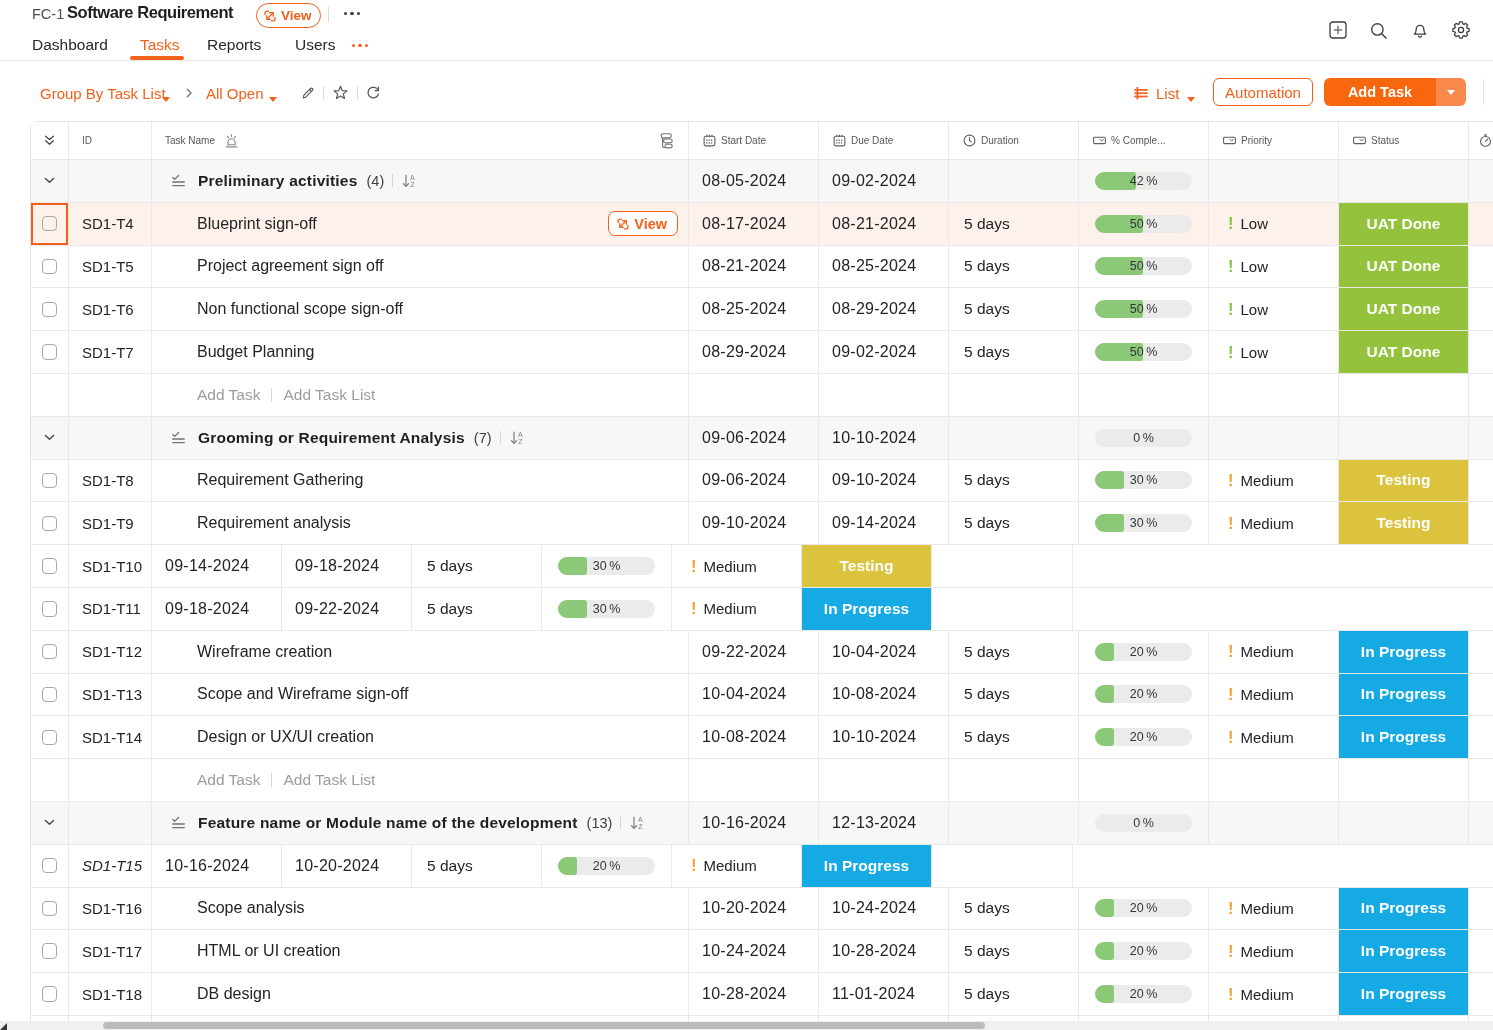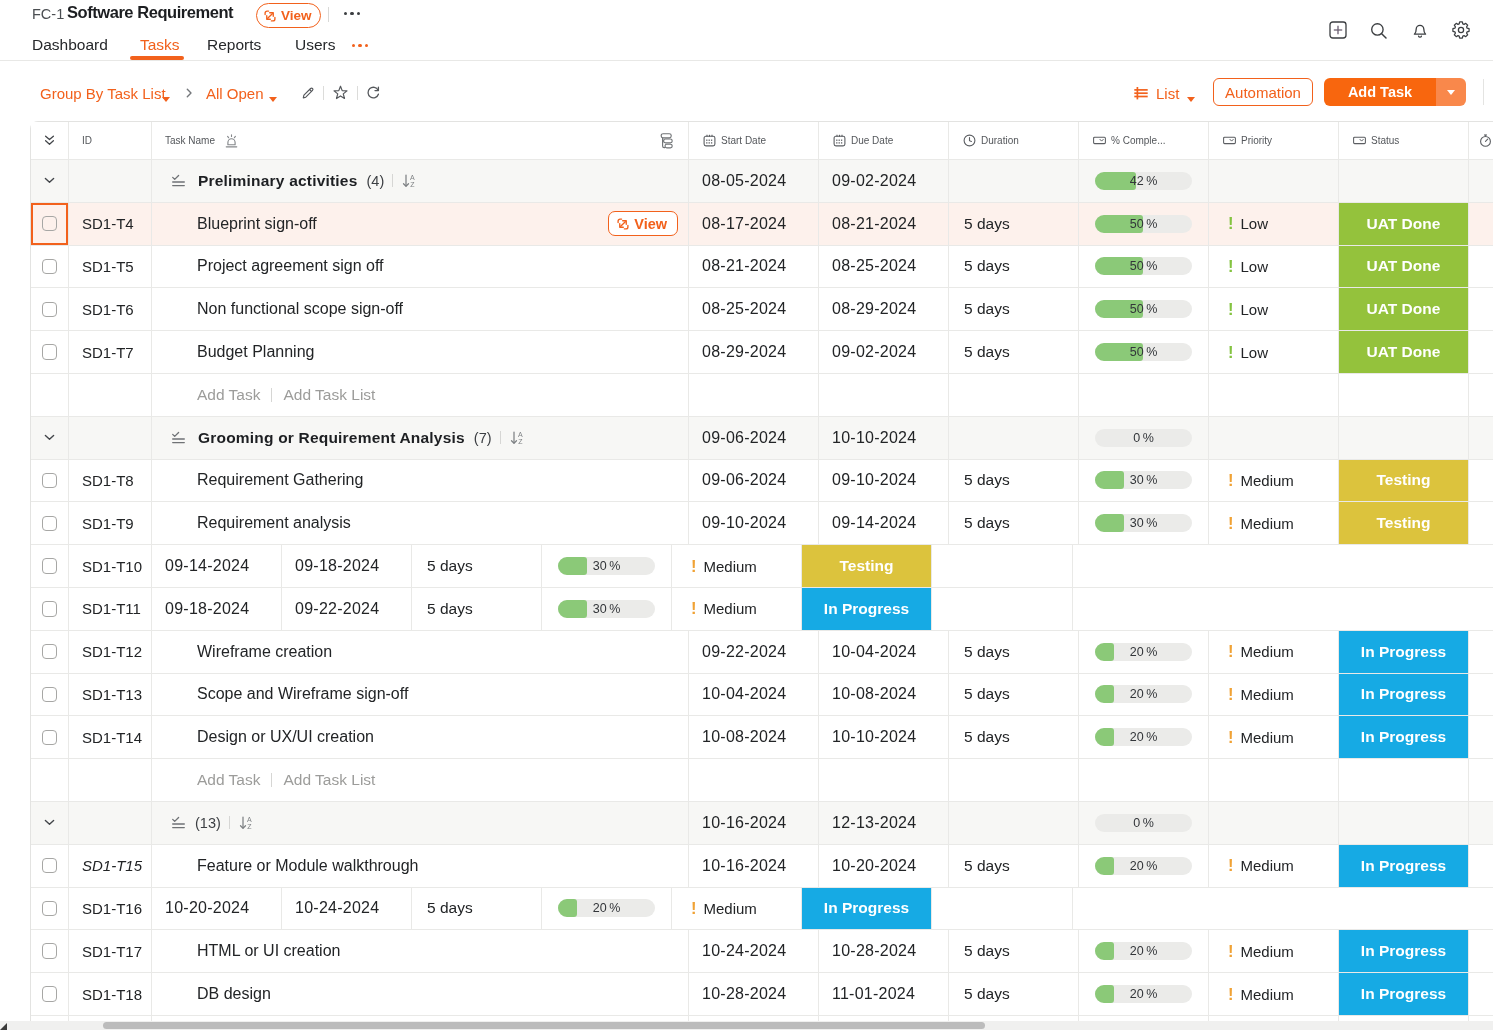--- a/index.html
+++ b/index.html
@@ -816,20 +816,21 @@
         </div>
         <div class="c" style="width:83px;"></div>
         <div class="c" style="width:537px;">
           <span style="margin-left:19px;display:flex;">
             <svg width="15" height="13" viewBox="0 0 15 13">
               <path d="M1.7 3.4 L3.7 5.4 L7.6 1.5" fill="none" stroke="#6f7275" stroke-width="1.3" stroke-linecap="round" stroke-linejoin="round"></path>
               <line x1="1.7" y1="8" x2="13.3" y2="8" stroke="#6f7275" stroke-width="1.3" stroke-linecap="round"></line>
               <line x1="1.7" y1="11.6" x2="13.3" y2="11.6" stroke="#6f7275" stroke-width="1.3" stroke-linecap="round"></line>
             </svg>
           </span>
+          <span class="gtitle">Feature name or Module name of the development</span>
           <span class="gcount">(13)</span>
           <span class="gsep"></span>
           <span style="display:flex;">
             <svg width="15" height="15" viewBox="0 0 15 15">
               <line x1="4" y1="2" x2="4" y2="13" stroke="#7e8184" stroke-width="1.25" stroke-linecap="round"></line>
               <path d="M1.5 10.7 L4 13.2 L6.5 10.7" fill="none" stroke="#7e8184" stroke-width="1.25" stroke-linecap="round" stroke-linejoin="round"></path>
               <text x="8" y="6.6" font-family="Liberation Sans" font-size="7" fill="#7e8184">A</text>
               <text x="8.2" y="14" font-family="Liberation Sans" font-size="7" fill="#7e8184">Z</text>
             </svg>
           </span>
@@ -853,23 +854,20 @@
       </div>
 <div class="row task">
         <div class="c" style="width:38px;">
           <span style="margin:0 auto;display:flex;">
             <span class="cb"></span>
           </span>
         </div>
         <div class="c" style="width:83px;">
           <span class="txt" style="margin-left:13px;font-style:italic;">SD1-T15</span>
         </div>
-        <div class="c" style="width:537px;">
-          <span class="nm" style="margin-left:45px;">Feature or Module walkthrough</span>
-        </div>
         <div class="c" style="width:130px;">
           <span class="dt" style="margin-left:13px;">10-16-2024</span>
         </div>
         <div class="c" style="width:130px;">
           <span class="dt" style="margin-left:13px;">10-20-2024</span>
         </div>
         <div class="c" style="width:130px;">
           <span class="txt" style="margin-left:15px;font-size:15.5px;">5 days</span>
         </div>
         <div class="c" style="width:130px;">
@@ -889,20 +887,23 @@
         <div class="c" style="width:141px;"></div>
       </div>
 <div class="row task">
         <div class="c" style="width:38px;">
           <span style="margin:0 auto;display:flex;">
             <span class="cb"></span>
           </span>
         </div>
         <div class="c" style="width:83px;">
           <span class="txt" style="margin-left:13px;">SD1-T16</span>
+        </div>
+        <div class="c" style="width:537px;">
+          <span class="nm" style="margin-left:45px;">Scope analysis</span>
         </div>
         <div class="c" style="width:130px;">
           <span class="dt" style="margin-left:13px;">10-20-2024</span>
         </div>
         <div class="c" style="width:130px;">
           <span class="dt" style="margin-left:13px;">10-24-2024</span>
         </div>
         <div class="c" style="width:130px;">
           <span class="txt" style="margin-left:15px;font-size:15.5px;">5 days</span>
         </div>

